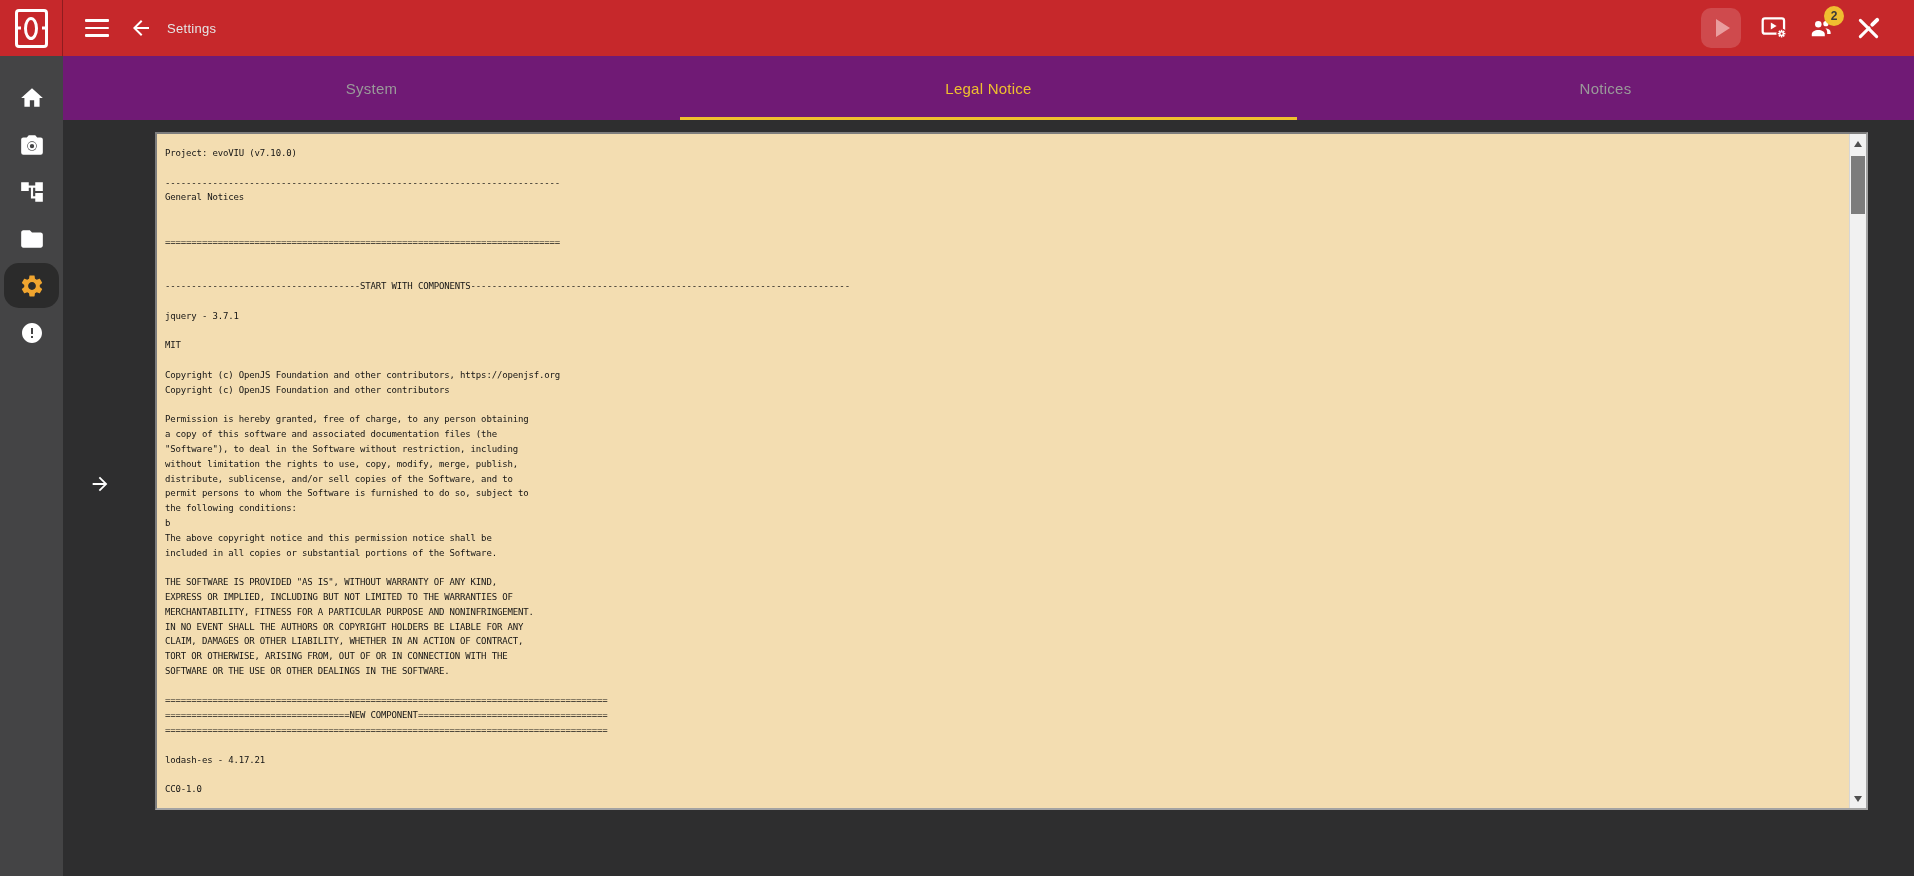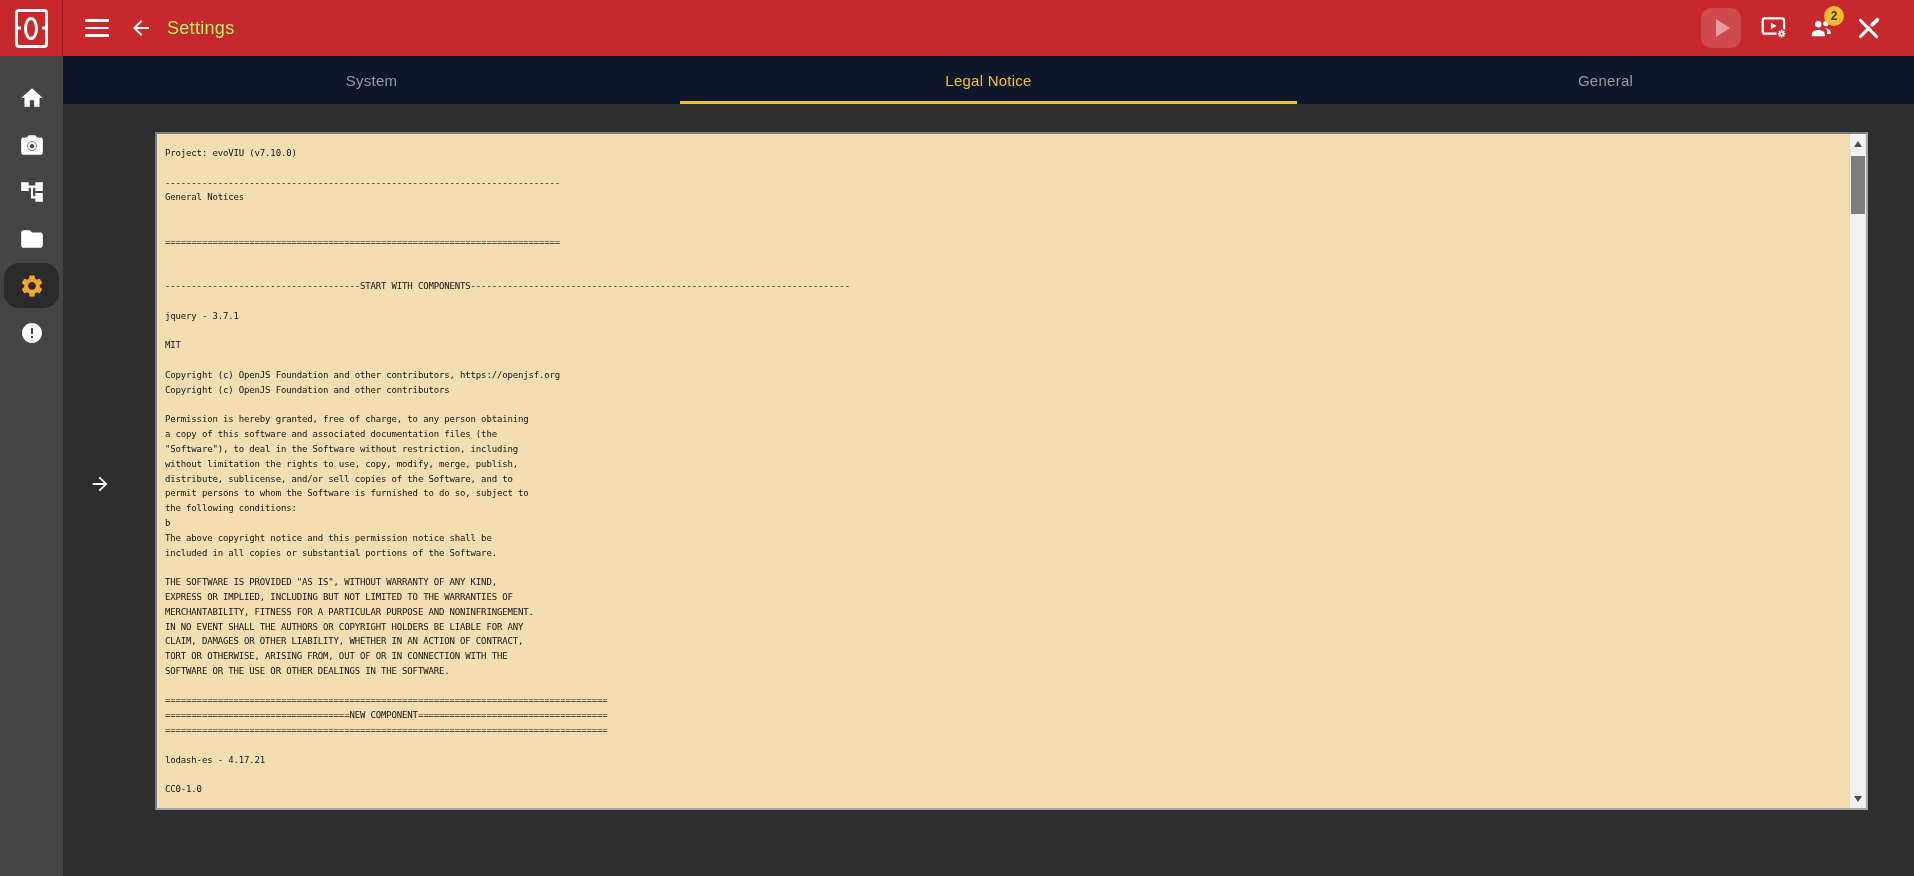--- a/index.html
+++ b/index.html
@@ -29,21 +29,21 @@
   }
   .logo-mark::before { left:-1px; }
   .logo-mark::after  { right:-1px; }
   .logo-o { display:block; width:14px; height:23px; border:3px solid #fff; border-radius:50%; }
 
   .hamburger { margin-left:22px; width:24px; height:20px; display:flex; flex-direction:column; justify-content:space-between; padding:1px 0; }
   .hamburger span { display:block; height:2.6px; width:24px; background:#fff; border-radius:1px; }
 
   .back-btn { margin-left:20px; width:24px; height:24px; display:flex; align-items:center; justify-content:center; }
 
-  .appbar-title { color:#bef264; font-size:18px; font-weight:500; letter-spacing:0.3px; margin:0 0 0 14px; }
+  .appbar-title { color:#e5e5e5; font-size:13px; font-weight:500; letter-spacing:0.3px; margin:0 0 0 14px; }
 
   .appbar-right { margin-left:auto; display:flex; align-items:center; gap:19px; padding-right:32px; }
   .play-btn {
     width:40px; height:40px; border-radius:10px; background:rgba(255,255,255,0.16);
     display:flex; align-items:center; justify-content:center;
   }
   .play-tri {
     display:block; width:0; height:0;
     border-left:14px solid rgba(255,225,225,0.55);
     border-top:9px solid transparent; border-bottom:9px solid transparent; margin-left:4px;
@@ -63,21 +63,21 @@
   .side-item { width:63px; height:47px; display:flex; align-items:center; justify-content:center; position:relative; }
   .side-item svg { display:block; }
   .side-item.active::before {
     content:""; position:absolute; width:55px; height:45px; left:4px; top:1px;
     background:#2b2b2b; border-radius:15px;
   }
   .side-item.active svg { position:relative; }
 
   
   .tabbar {
-    position:absolute; top:56px; left:63px; width:1851px; height:48px; background:#0f172a;
+    position:absolute; top:56px; left:63px; width:1851px; height:64px; background:#701a75;
     display:flex; z-index:3;
   }
   .tab {
     flex:1 1 0; display:flex; align-items:center; justify-content:center; position:relative;
     color:#9a9a9a; font-size:15px; letter-spacing:0.25px;
   }
   .tab.active { color:#EFC02E;align-items:center; }
   .tab .indicator { position:absolute; left:0; right:0; bottom:0; height:3px; background:#EFC02E; }
 
   
@@ -214,21 +214,21 @@
 
 <div class="tabbar">
   <div class="tab">
     <span>System</span>
   </div>
   <div class="tab active">
     <span>Legal Notice</span>
     <span class="indicator"></span>
   </div>
   <div class="tab">
-    <span>General</span>
+    <span>Notices</span>
   </div>
 </div>
 
 <main class="content">
   <button class="drawer-arrow">
     <svg width="22" height="22" viewBox="0 0 24 24">
         <path fill="#fff" d="M12 4l-1.41 1.41L16.17 11H4v2h12.17l-5.58 5.59L12 20l8-8z"></path>
       </svg>
   </button>
 

